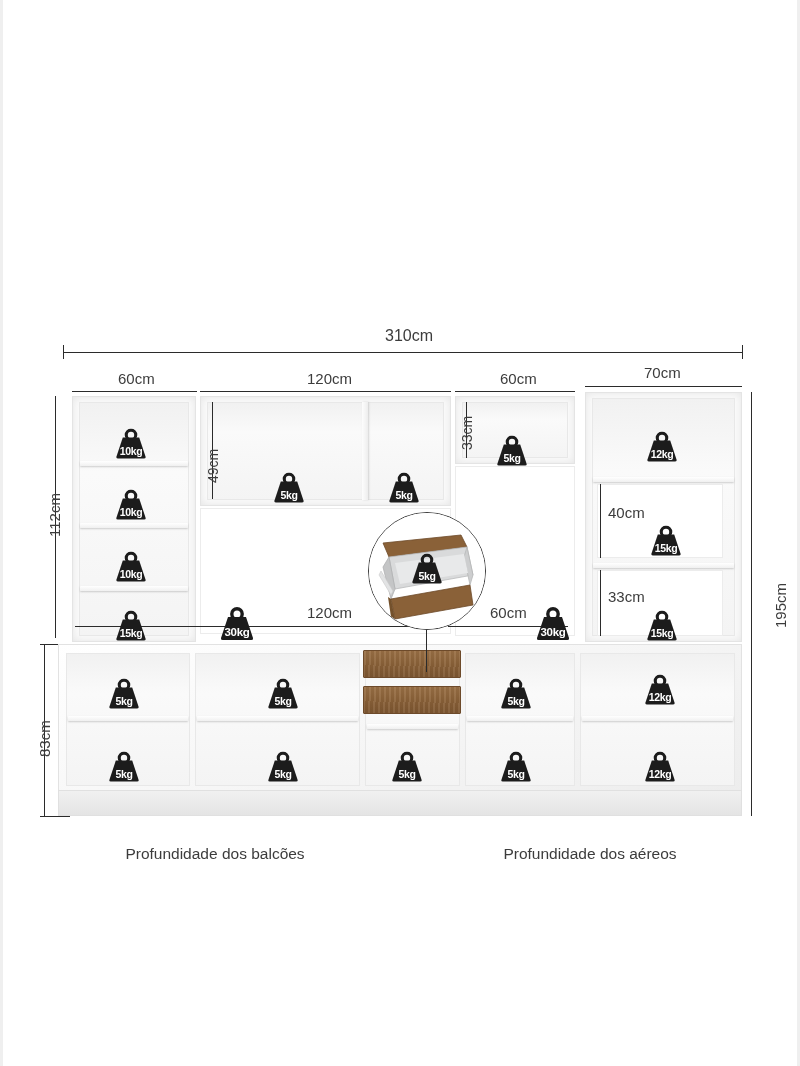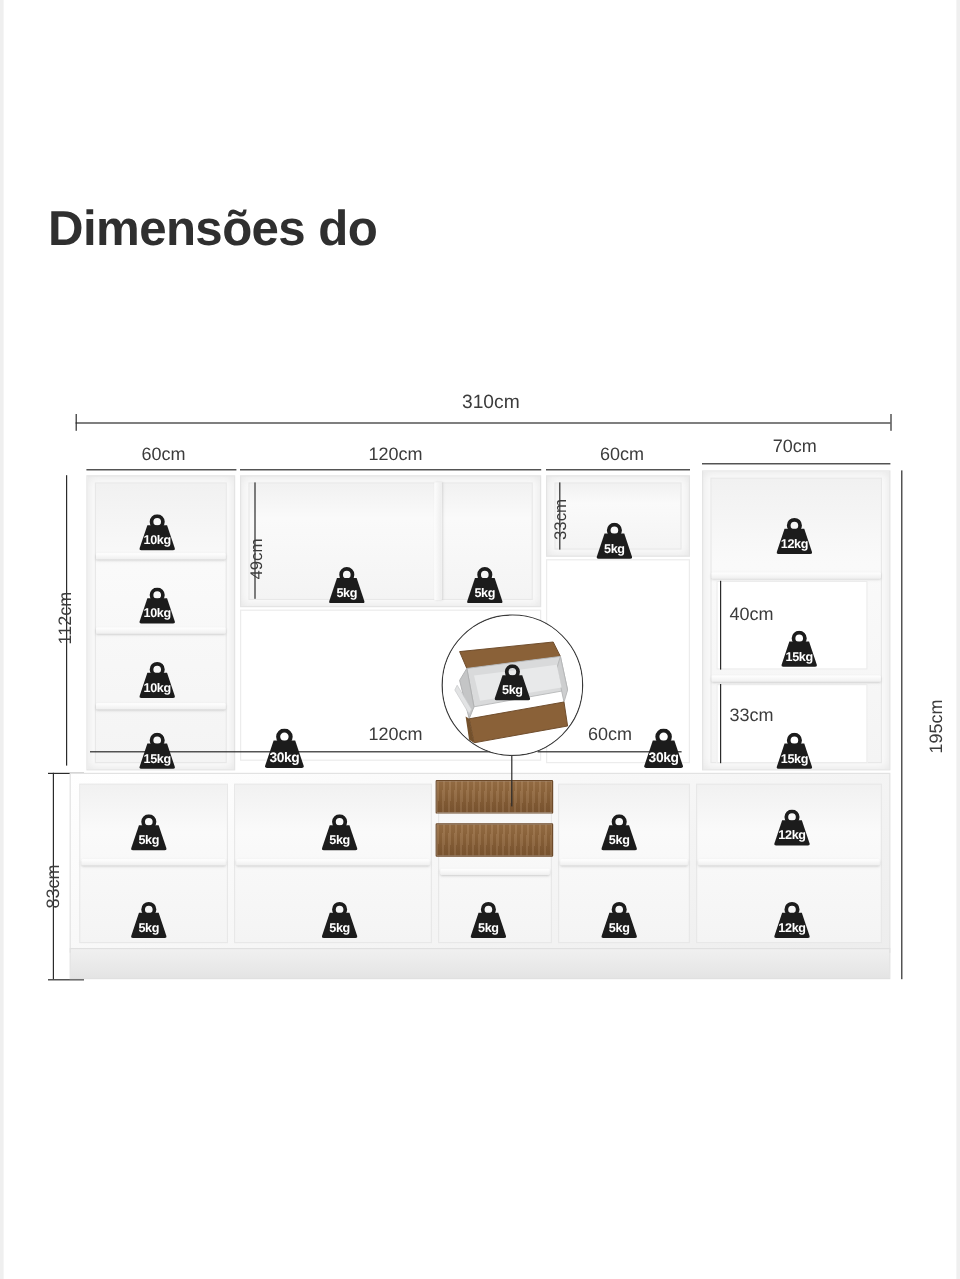--- a/index.html
+++ b/index.html
@@ -170,21 +170,20 @@
     box-sizing: border-box;
     border-left: 3px solid #efefef;
     border-right: 3px solid #efefef;
     pointer-events: none;
   }
 </style>
 </head>
 <body>
 
 <div id="title">
-  <div>Dimensões do</div>
 </div>
 
 <div id="diagram">
 
   <div class="dim big" style="left:385px; top:327px;">310cm</div>
   <div class="rule-h" style="left:63px; top:352px; width:679px;"></div>
   <div class="tick-v" style="left:63px; top:345px; height:14px;"></div>
   <div class="tick-v" style="left:742px; top:345px; height:14px;"></div>
 
   <div class="dim" style="left:118px; top:370px;">60cm</div>
@@ -447,19 +446,21 @@
     <div class="wt sm" style="left:58px; top:56px;">
       <svg viewBox="0 0 46 34">
           <circle cx="23" cy="7" r="5.2" fill="none" stroke="#1c1c1c" stroke-width="3.4"></circle>
           <path d="M14 10 L32 10 L39 31 Q39.6 33 37.5 33 L8.5 33 Q6.4 33 7 31 Z" fill="#1c1c1c"></path>
         </svg>
       <div class="lbl">5kg</div>
     </div>
   </div>
 
   <div class="caption" style="left:60px; top:842px; width:310px;">
+    <div>Profundidade dos balcões</div>
   </div>
   <div class="caption" style="left:440px; top:842px; width:300px;">
+    <div>Profundidade dos aéreos</div>
   </div>
 
 </div>
 
 <div id="frame"></div>
 
 </body></html>

